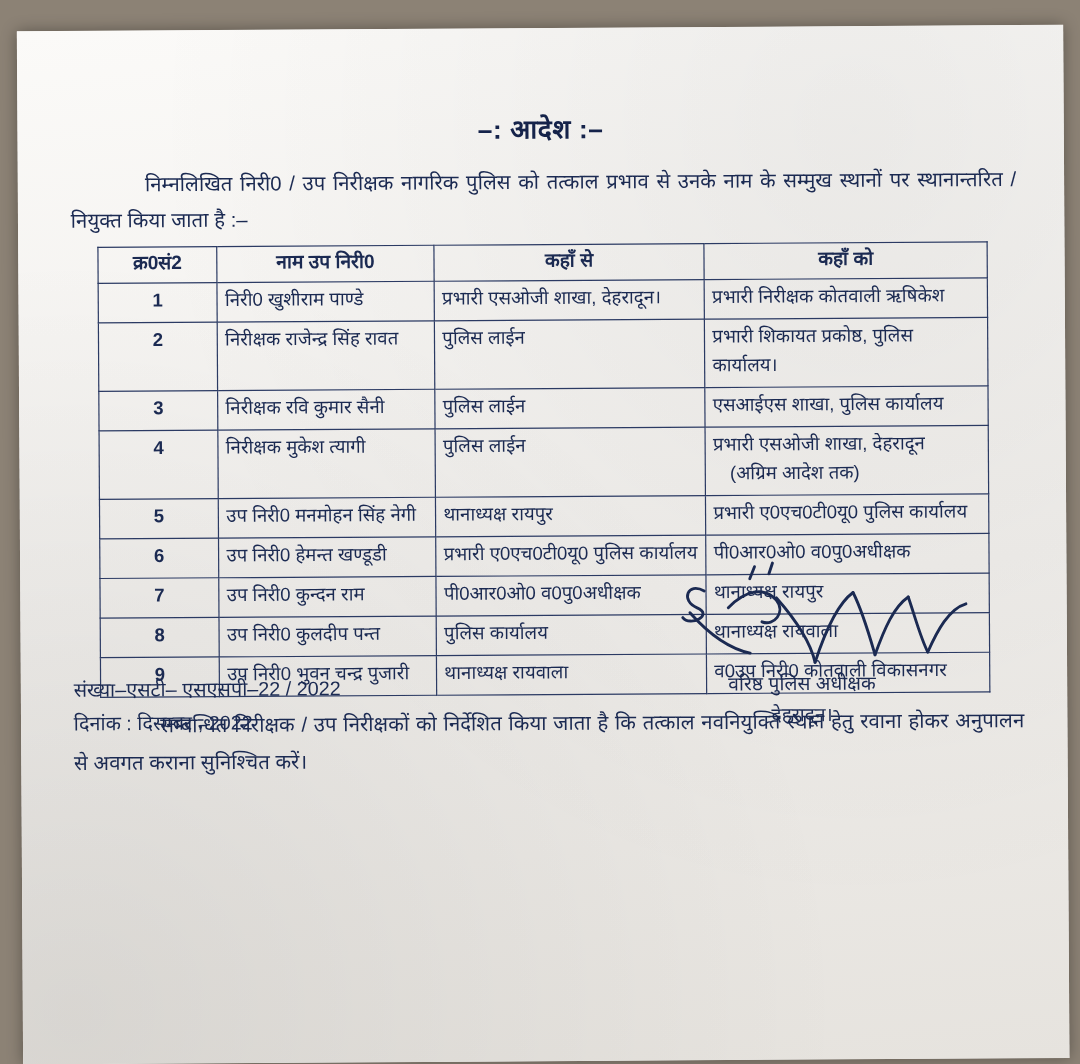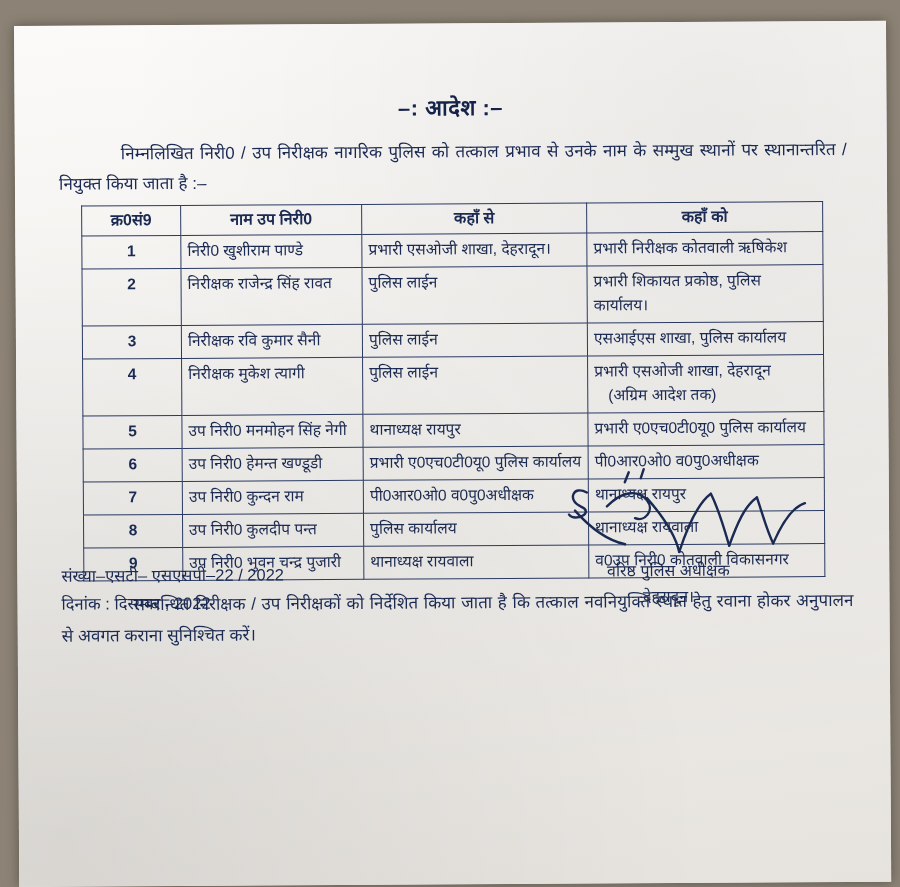--- a/index.html
+++ b/index.html
@@ -121,21 +121,21 @@
     </div>
 
     <div class="para">
       <span class="indent"></span><span>निम्नलिखित निरी0 / उप निरीक्षक नागरिक पुलिस को तत्काल प्रभाव से उनके नाम के</span>
       <span>सम्मुख स्थानों पर स्थानान्तरित / नियुक्त किया जाता है :–</span>
     </div>
 
     <table>
       <thead>
         <tr>
-          <th class="c-sno">क्र0सं9</th>
+          <th class="c-sno">क्र0सं2</th>
           <th class="c-name">नाम उप निरी0</th>
           <th class="c-from">कहॉं से</th>
           <th class="c-to">कहॉं को</th>
         </tr>
       </thead>
       <tbody>
         <tr>
           <td class="c-sno">1</td>
           <td class="c-name">निरी0 खुशीराम पाण्डे</td>
           <td class="c-from">प्रभारी एसओजी शाखा, देहरादून।</td>

